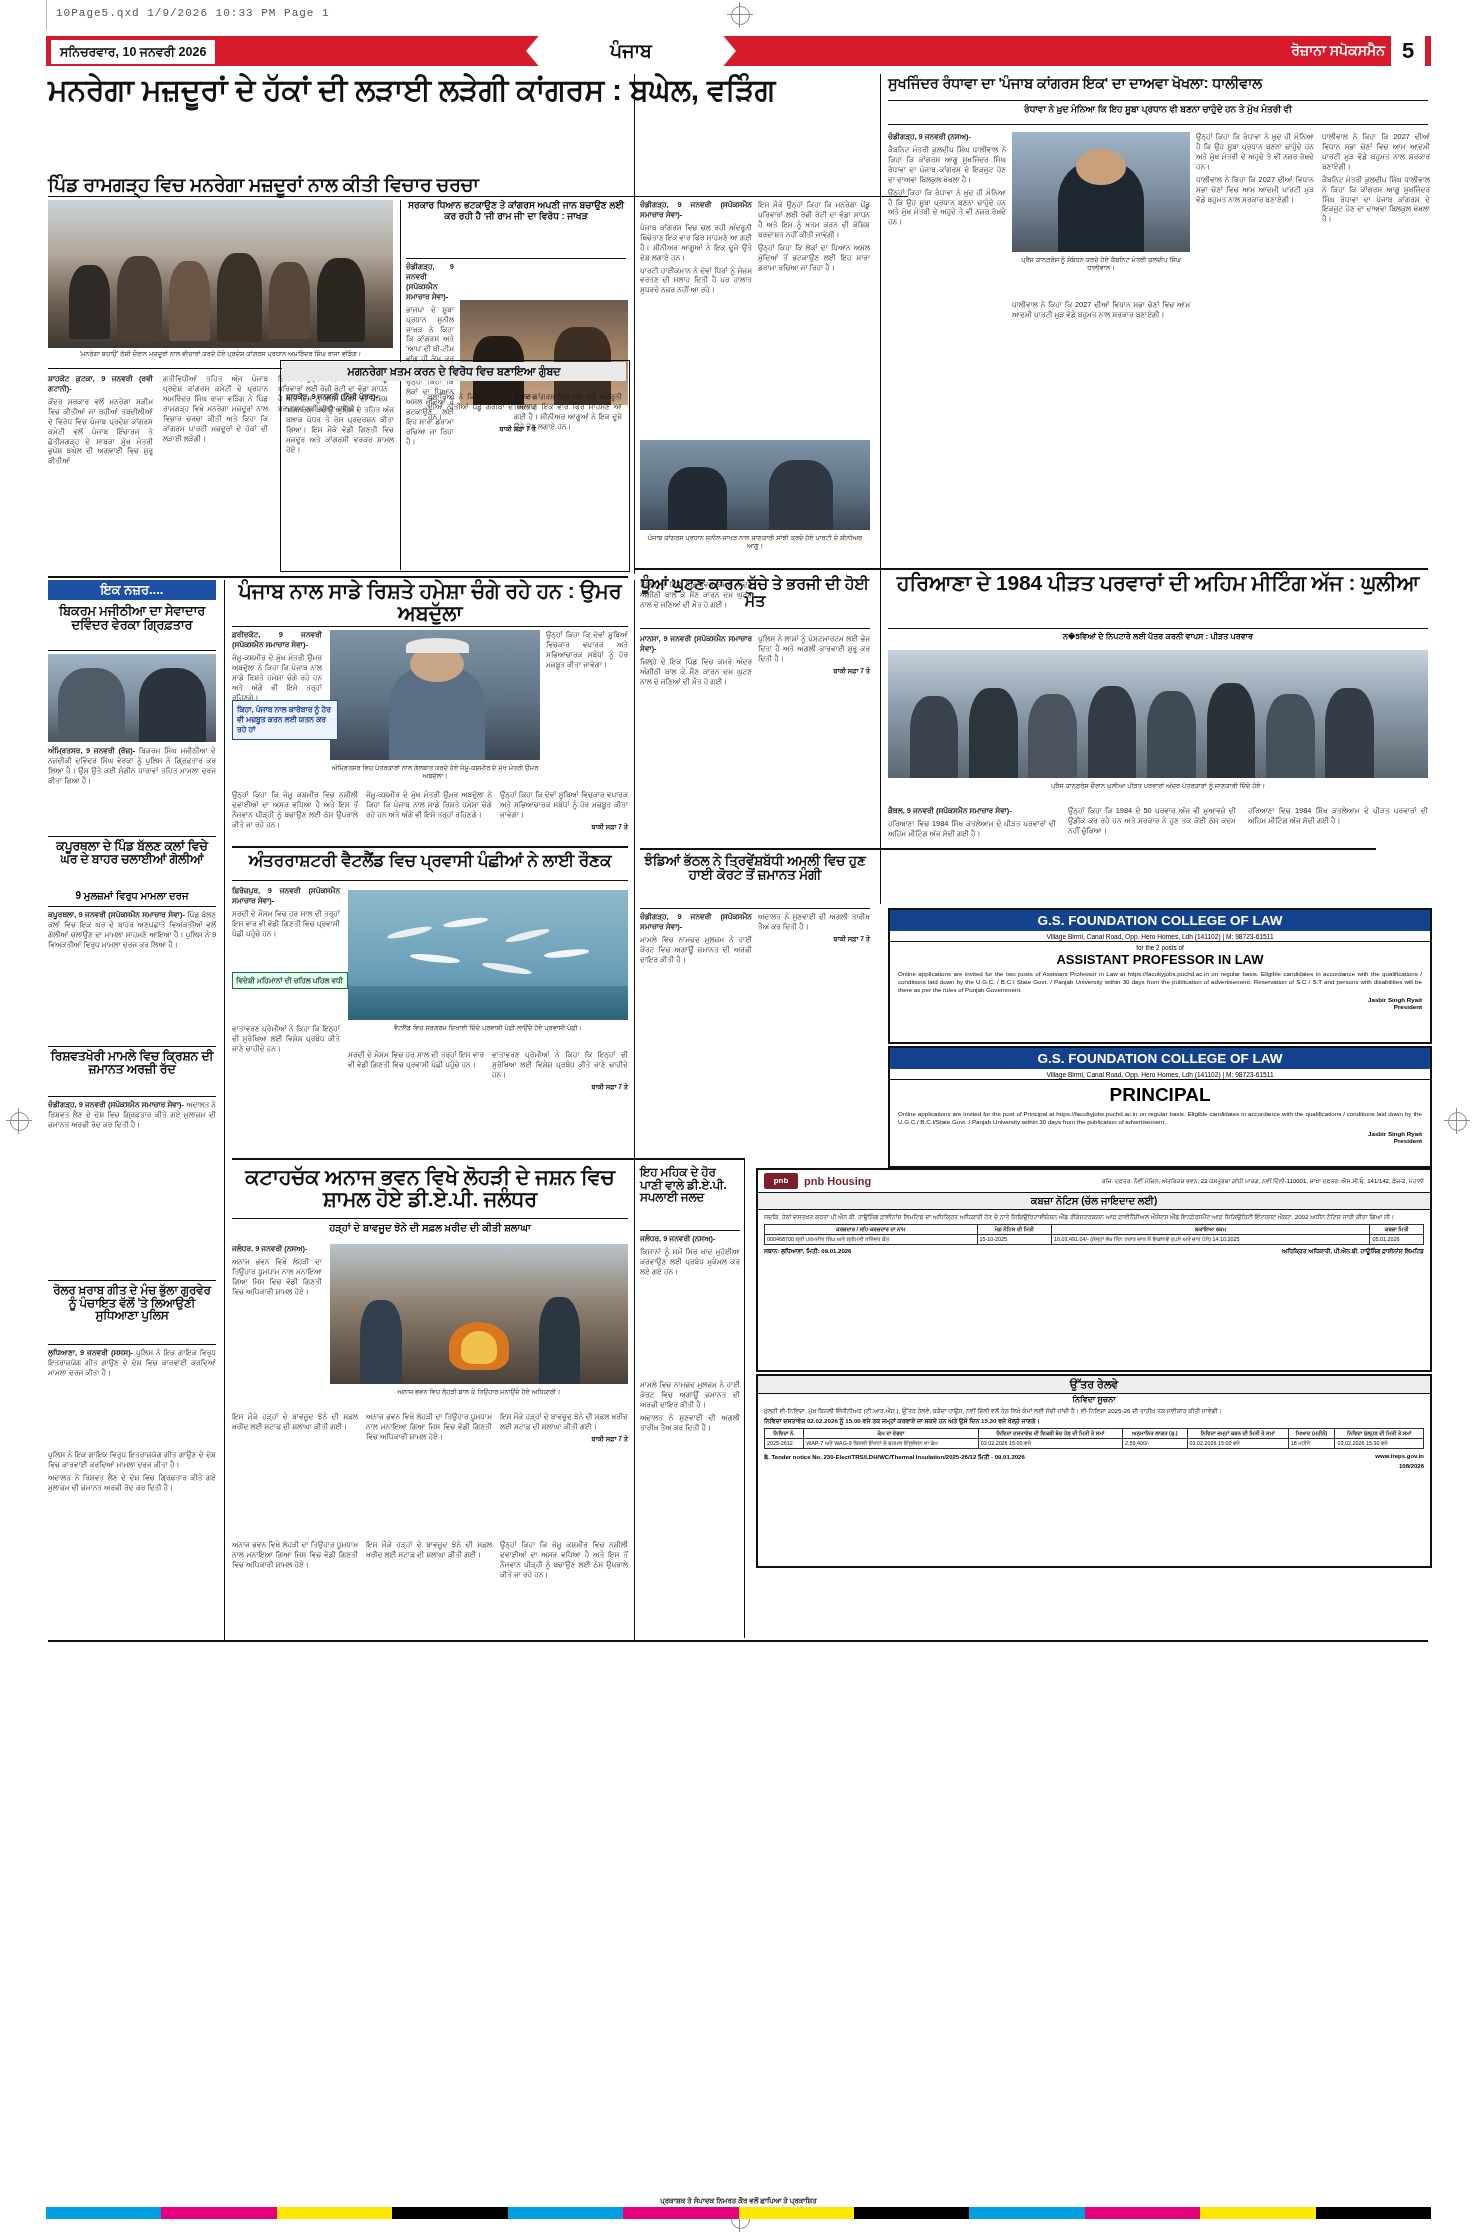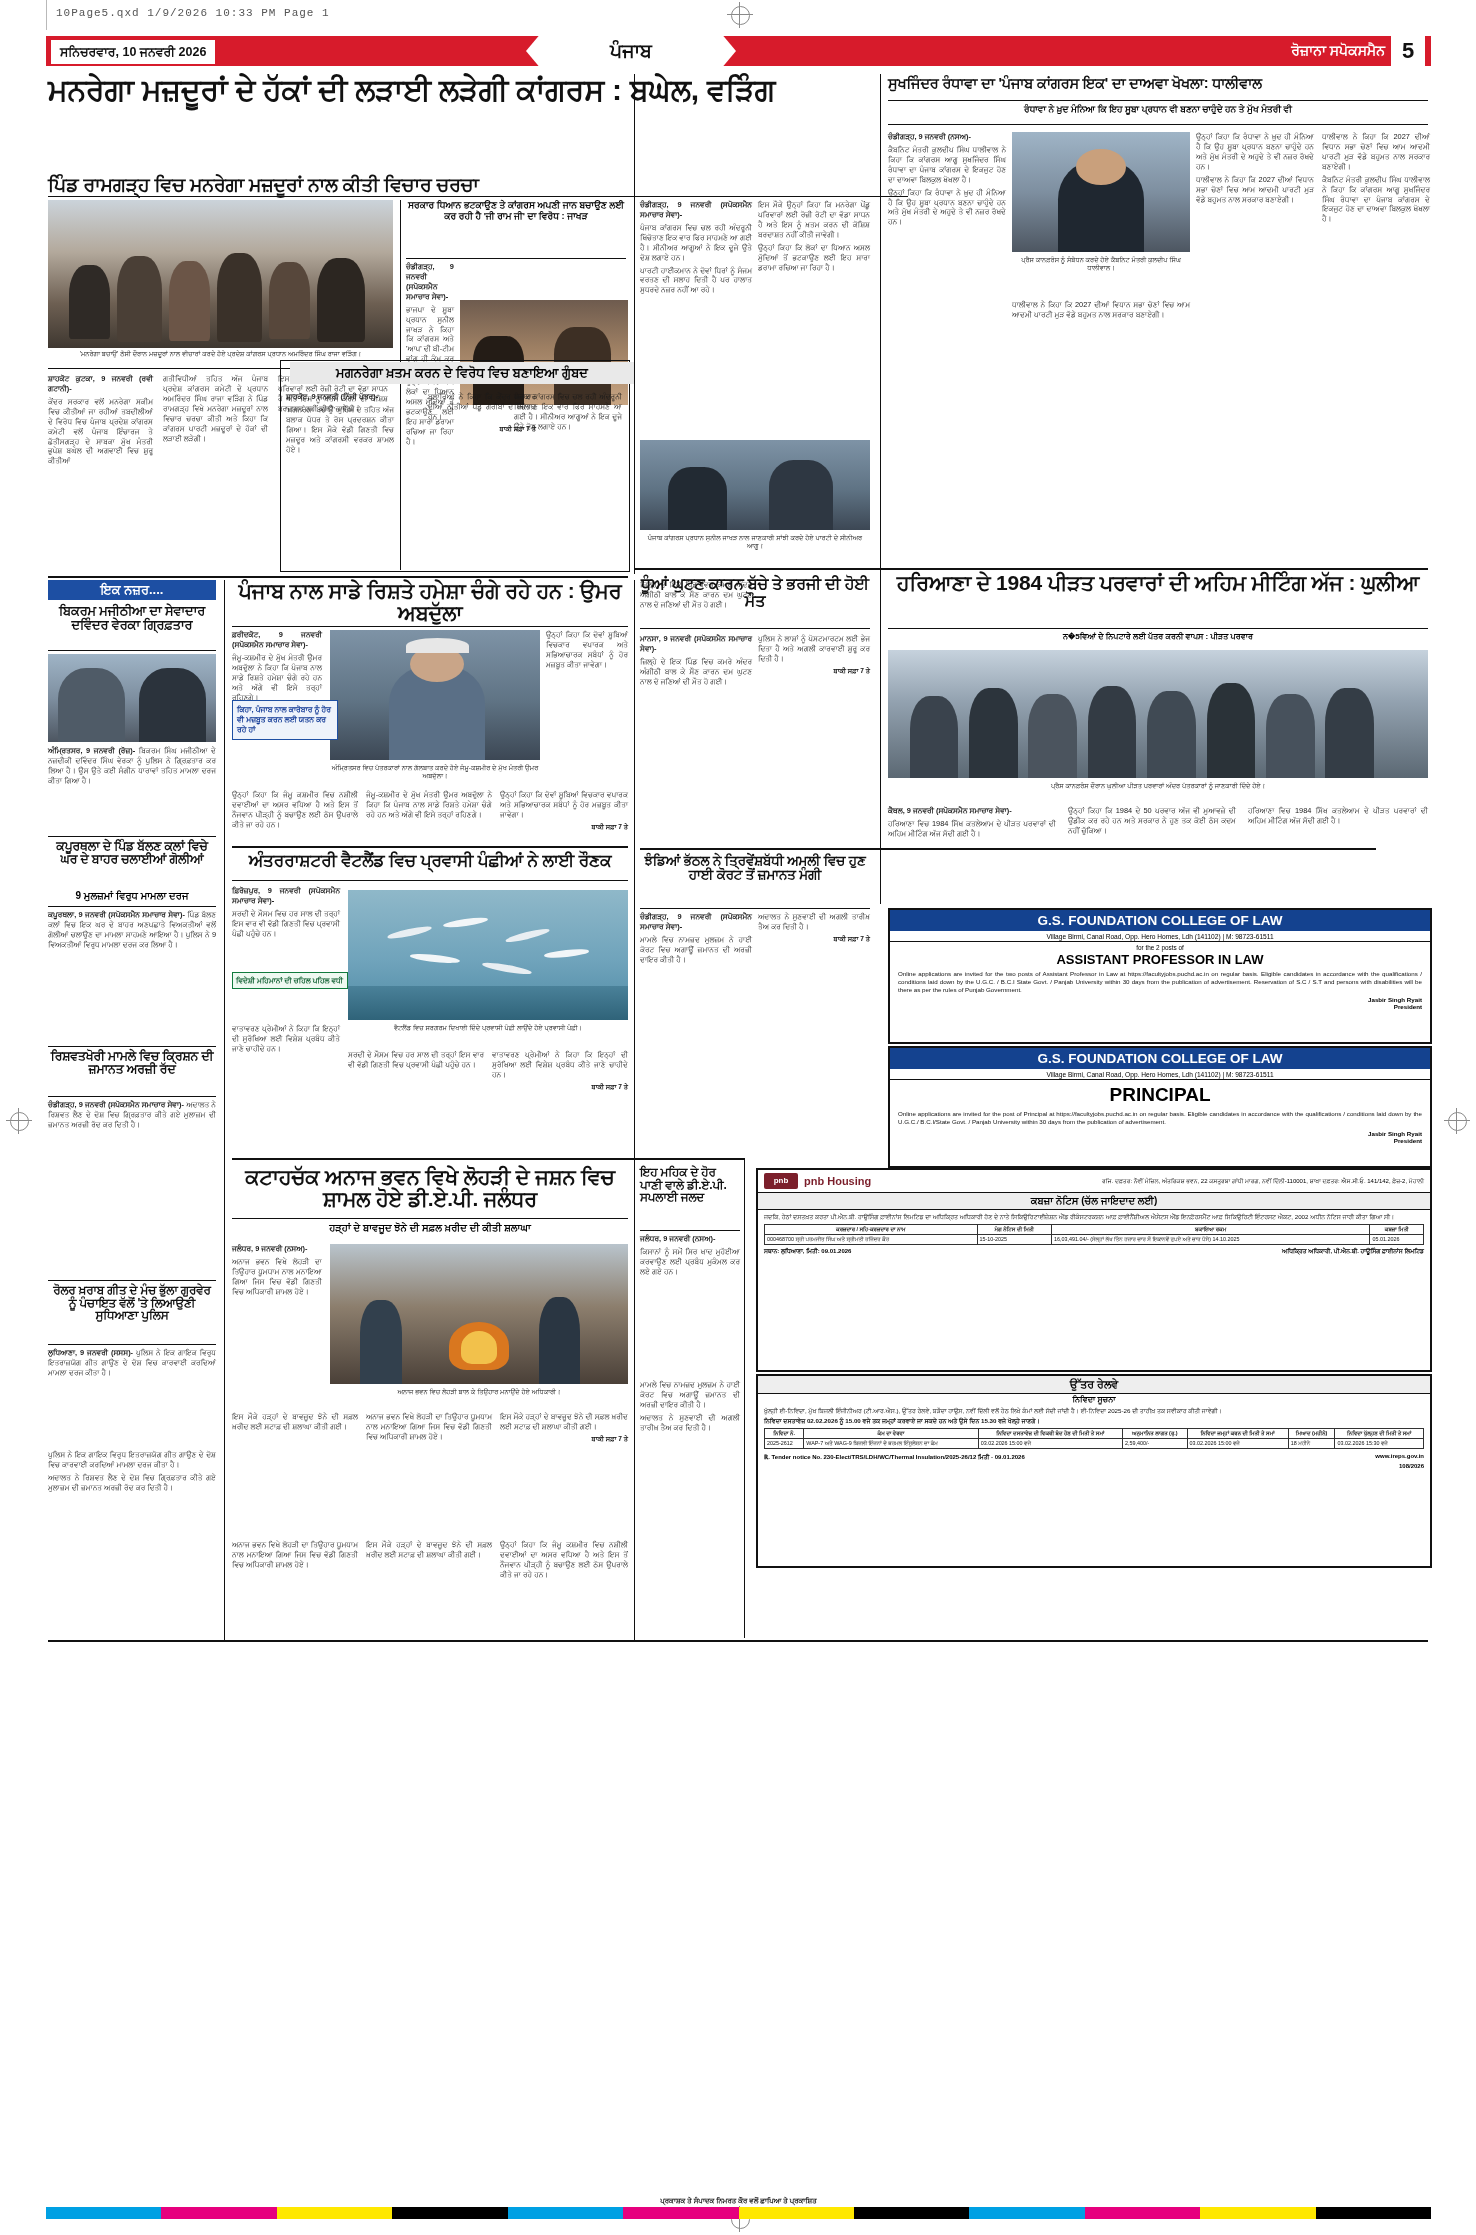--- a/index.html
+++ b/index.html
@@ -123,21 +123,21 @@
     <p>ਕੇਂਦਰ ਸਰਕਾਰ ਵਲੋਂ ਮਨਰੇਗਾ ਸਕੀਮ ਵਿਚ ਕੀਤੀਆਂ ਜਾ ਰਹੀਆਂ ਤਬਦੀਲੀਆਂ ਦੇ ਵਿਰੋਧ ਵਿਚ ਪੰਜਾਬ ਪ੍ਰਦੇਸ਼ ਕਾਂਗਰਸ ਕਮੇਟੀ ਵਲੋਂ ਪੰਜਾਬ ਇੰਚਾਰਜ ਤੇ ਛੱਤੀਸਗੜ੍ਹ ਦੇ ਸਾਬਕਾ ਮੁੱਖ ਮੰਤਰੀ ਭੁਪੇਸ਼ ਬਘੇਲ ਦੀ ਅਗਵਾਈ ਵਿਚ ਸ਼ੁਰੂ ਕੀਤੀਆਂ</p>
   </div>
   <div class="body" style="position:absolute;left:163px;top:374px;width:105px;">
     <p>ਗਤੀਵਿਧੀਆਂ ਤਹਿਤ ਅੱਜ ਪੰਜਾਬ ਪ੍ਰਦੇਸ਼ ਕਾਂਗਰਸ ਕਮੇਟੀ ਦੇ ਪ੍ਰਧਾਨ ਅਮਰਿੰਦਰ ਸਿੰਘ ਰਾਜਾ ਵੜਿੰਗ ਨੇ ਪਿੰਡ ਰਾਮਗੜ੍ਹ ਵਿਖੇ ਮਨਰੇਗਾ ਮਜ਼ਦੂਰਾਂ ਨਾਲ ਵਿਚਾਰ ਚਰਚਾ ਕੀਤੀ ਅਤੇ ਕਿਹਾ ਕਿ ਕਾਂਗਰਸ ਪਾਰਟੀ ਮਜ਼ਦੂਰਾਂ ਦੇ ਹੱਕਾਂ ਦੀ ਲੜਾਈ ਲੜੇਗੀ।</p>
   </div>
   <div class="body" style="position:absolute;left:278px;top:374px;width:110px;">
     <p>ਇਸ ਮੌਕੇ ਉਨ੍ਹਾਂ ਕਿਹਾ ਕਿ ਮਨਰੇਗਾ ਪੇਂਡੂ ਪਰਿਵਾਰਾਂ ਲਈ ਰੋਜ਼ੀ ਰੋਟੀ ਦਾ ਵੱਡਾ ਸਾਧਨ ਹੈ ਅਤੇ ਇਸ ਨੂੰ ਖ਼ਤਮ ਕਰਨ ਦੀ ਕੋਸ਼ਿਸ਼ ਬਰਦਾਸ਼ਤ ਨਹੀਂ ਕੀਤੀ ਜਾਵੇਗੀ।</p>
   </div>
 
   <div style="position:absolute;left:280px;top:360px;width:348px;height:210px;border:1px solid #111;"></div>
-  <div class="kicker graybar" style="position:absolute;left:290px;top:362px;width:344px;font-size:13px;padding:3px 0;">ਮਗਨਰੇਗਾ ਖ਼ਤਮ ਕਰਨ ਦੇ ਵਿਰੋਧ ਵਿਚ ਬਣਾਇਆ ਗੁੰਬਦ</div>
+  <div class="kicker graybar" style="position:absolute;left:282px;top:362px;width:344px;font-size:11px;padding:3px 0;">ਮਗਨਰੇਗਾ ਖ਼ਤਮ ਕਰਨ ਦੇ ਵਿਰੋਧ ਵਿਚ ਬਣਾਇਆ ਗੁੰਬਦ</div>
   <div class="body" style="position:absolute;left:286px;top:392px;width:108px;">
     <p><span class="byl">ਸ਼ਾਹਕੋਟ, 9 ਜਨਵਰੀ (ਨਿੱਜੀ ਪੱਤਰ)-</span></p>
     <p>'ਮਗਨਰੇਗਾ ਬਚਾਉ' ਮੁਹਿੰਮ ਦੇ ਤਹਿਤ ਅੱਜ ਬਲਾਕ ਪੱਧਰ ਤੇ ਰੋਸ ਪ੍ਰਦਰਸ਼ਨ ਕੀਤਾ ਗਿਆ। ਇਸ ਮੌਕੇ ਵੱਡੀ ਗਿਣਤੀ ਵਿਚ ਮਜ਼ਦੂਰ ਅਤੇ ਕਾਂਗਰਸੀ ਵਰਕਰ ਸ਼ਾਮਲ ਹੋਏ।</p>
   </div>
   <div class="body" style="position:absolute;left:400px;top:392px;width:108px;padding-left:28px;">
     <p>ਬੁਲਾਰਿਆਂ ਨੇ ਕਿਹਾ ਕਿ ਕੇਂਦਰ ਸਰਕਾਰ ਦੀਆਂ ਨੀਤੀਆਂ ਪੇਂਡੂ ਗਰੀਬਾਂ ਦੇ ਖ਼ਿਲਾਫ਼ ਹਨ।</p>
     <div class="more">ਬਾਕੀ ਸਫ਼ਾ 7 ਤੇ</div>
   </div>
   <div class="body" style="position:absolute;left:514px;top:392px;width:108px;">
     <p>ਪੰਜਾਬ ਕਾਂਗਰਸ ਵਿਚ ਚਲ ਰਹੀ ਅੰਦਰੂਨੀ ਖਿੱਚੋਤਾਣ ਇਕ ਵਾਰ ਫਿਰ ਸਾਹਮਣੇ ਆ ਗਈ ਹੈ। ਸੀਨੀਅਰ ਆਗੂਆਂ ਨੇ ਇਕ ਦੂਜੇ ਉਤੇ ਦੋਸ਼ ਲਗਾਏ ਹਨ।</p>

